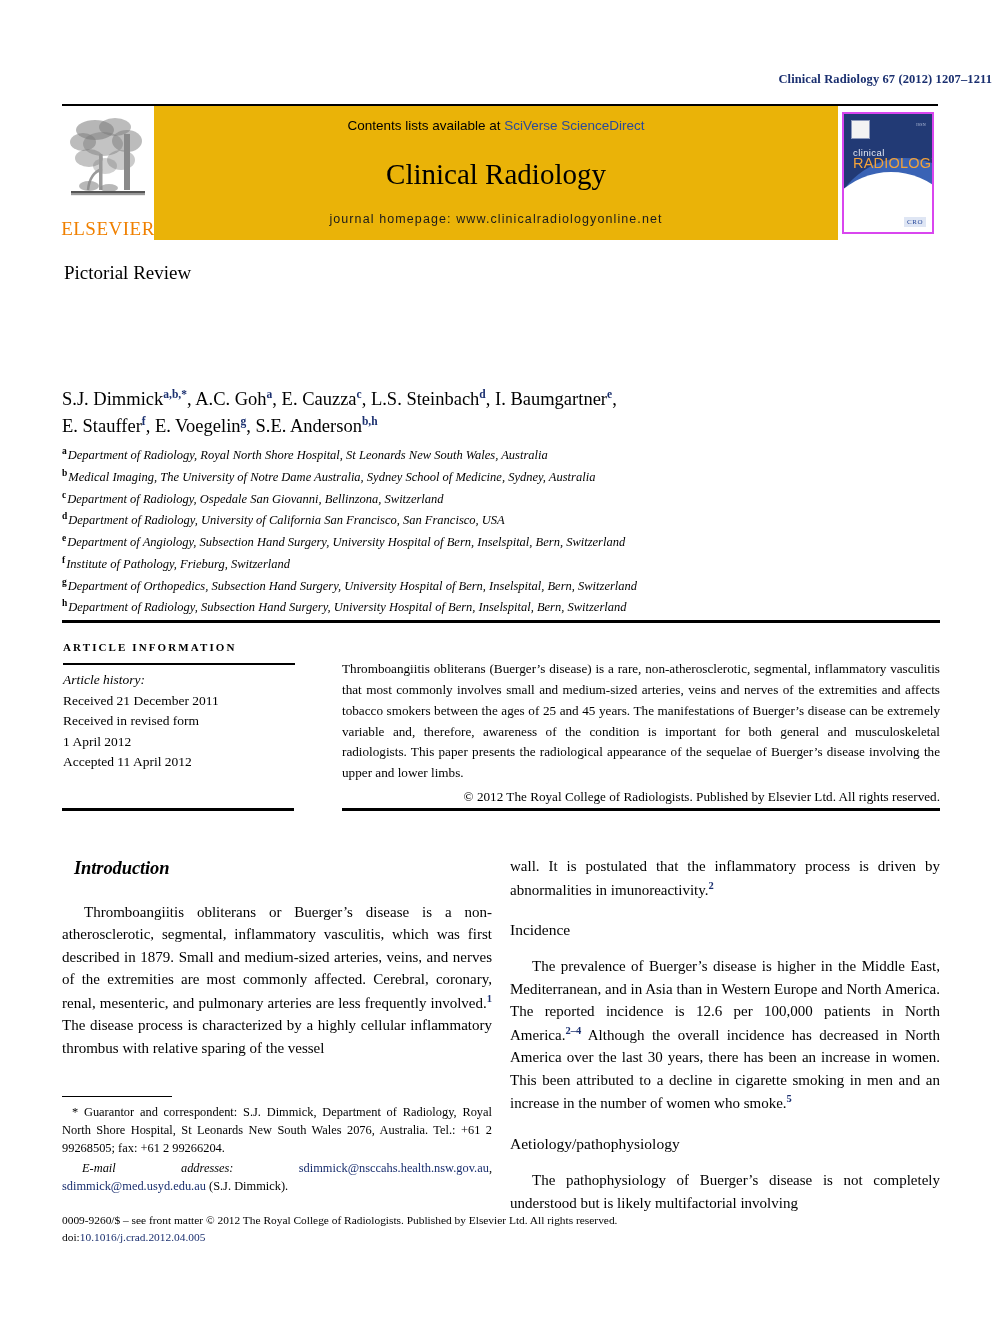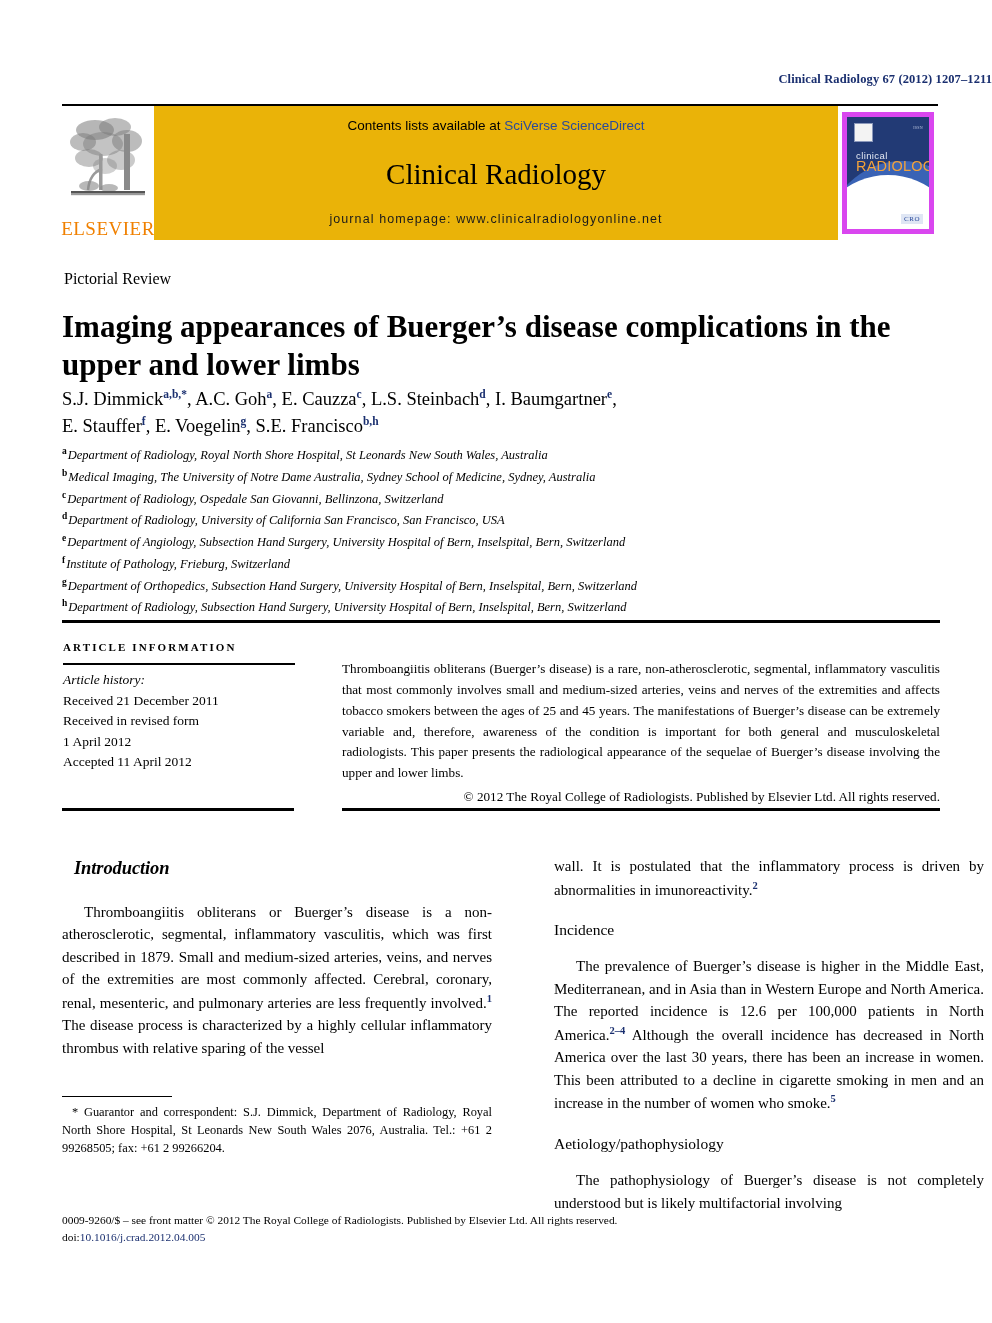--- a/index.html
+++ b/index.html
@@ -90,21 +90,21 @@
     display: flex;
     align-items: center;
     justify-content: center;
     background: #fff;
   }
   .cover-thumb {
     width: 92px; height: 122px;
     position: relative;
     background: #223a75;
     overflow: hidden;
-    border: 5px solid #d946ef;
+    border: 2px solid #d946ef;
   }
   .cover-swoosh {
     position: absolute;
     right: -48px; top: 44px;
     width: 150px; height: 150px;
     border-radius: 50%;
     background: #3a63b5;
   }
   .cover-swoosh2 {
     position: absolute;
@@ -143,22 +143,22 @@
     position: absolute; right: 6px; bottom: 5px;
     font-size: 7px; color: #2a4a9b;
     background: #dfe6f4;
     padding: 1px 3px;
     letter-spacing: .5px;
   }
 
   
   .doctype {
     position: absolute;
-    top: 270px; left: 64px;
-    font-size: 16px;
+    top: 262px; left: 64px;
+    font-size: 19px;
     color: #000;
   }
   .art-title {
     position: absolute;
     top: 287px; left: 62px;
     width: 880px;
     font-size: 31px;
     line-height: 1.22;
     color: #000;
   }
@@ -253,21 +253,21 @@
   
   .col {
     position: absolute;
     top: 855px;
     width: 430px;
     font-size: 15px;
     line-height: 1.5;
     text-align: justify;
   }
   .col-left { left: 62px; }
-  .col-right { left: 510px; margin-left: 44px; }
+  .col-right { left: 510px; }
 
   .h1 {
     font-size: 18.5px;
     font-weight: bold;
     margin: 0 0 18px 12px;
     text-align: left;
     letter-spacing: -0.1px;
     font-style: italic;
   }
   .h2 {
@@ -360,31 +360,30 @@
         <div class="cover-elsevier-mark"></div>
         <div class="cover-tinytext">ISSN</div>
         <div class="cover-word-clinical">clinical</div>
         <div class="cover-word-radiology">RADIOLOGY</div>
         <div class="cover-badge">CRO</div>
       </div>
     </div>
   </div>
 
   <div class="doctype">Pictorial Review</div>
-  <h1 class="art-title">Imaging appearances of Buerger’s disease complications in the upper and lower limbs</h1>
 
   <div class="authors">
     <span><span>S.J. Dimmick</span><sup>a,b,*</sup></span>,
     <span><span>A.C. Goh</span><sup>a</sup></span>,
     <span><span>E. Cauzza</span><sup>c</sup></span>,
     <span><span>L.S. Steinbach</span><sup>d</sup></span>,
     <span><span>I. Baumgartner</span><sup>e</sup></span>,<br>
     <span><span>E. Stauffer</span><sup>f</sup></span>,
     <span><span>E. Voegelin</span><sup>g</sup></span>,
-    <span><span>S.E. Francisco</span><sup>b,h</sup></span>
+    <span><span>S.E. Anderson</span><sup>b,h</sup></span>
   </div>
 
   <div class="affils">
     <div><sup>a</sup><span>Department of Radiology, Royal North Shore Hospital, St Leonards New South Wales, Australia</span></div>
     <div><sup>b</sup><span>Medical Imaging, The University of Notre Dame Australia, Sydney School of Medicine, Sydney, Australia</span></div>
     <div><sup>c</sup><span>Department of Radiology, Ospedale San Giovanni, Bellinzona, Switzerland</span></div>
     <div><sup>d</sup><span>Department of Radiology, University of California San Francisco, San Francisco, USA</span></div>
     <div><sup>e</sup><span>Department of Angiology, Subsection Hand Surgery, University Hospital of Bern, Inselspital, Bern, Switzerland</span></div>
     <div><sup>f</sup><span>Institute of Pathology, Frieburg, Switzerland</span></div>
     <div><sup>g</sup><span>Department of Orthopedics, Subsection Hand Surgery, University Hospital of Bern, Inselspital, Bern, Switzerland</span></div>
@@ -419,20 +418,21 @@
     <p class="para nofirst"><span>wall. It is postulated that the inflammatory process is driven by abnormalities in imunoreactivity.</span><sup class="ref">2</sup></p>
     <h3 class="h2">Incidence</h3>
     <p class="para"><span>The prevalence of Buerger’s disease is higher in the Middle East, Mediterranean, and in Asia than in Western Europe and North America. The reported incidence is 12.6 per 100,000 patients in North America.</span><sup class="ref">2–4</sup><span> Although the overall incidence has decreased in North America over the last 30 years, there has been an increase in women. This been attributed to a decline in cigarette smoking in men and an increase in the number of women who smoke.</span><sup class="ref">5</sup></p>
     <h3 class="h2">Aetiology/pathophysiology</h3>
     <p class="para"><span>The pathophysiology of Buerger’s disease is not completely understood but is likely multifactorial involving</span></p>
   </div>
 
   <div class="fn-rule"></div>
   <div class="footnote">
     <div class="fn-first">* Guarantor and correspondent: S.J. Dimmick, Department of Radiology, Royal North Shore Hospital, St Leonards New South Wales 2076, Australia. Tel.: +61 2 99268505; fax: +61 2 99266204.</div>
+    <div class="fn-email"><span class="em-label">E-mail addresses:</span> <span class="lnk">sdimmick@nsccahs.health.nsw.gov.au</span><span>, </span><span class="lnk">sdimmick@med.usyd.edu.au</span><span> (S.J. Dimmick).</span></div>
   </div>
 
   <div class="colophon">
     <div>0009-9260/$ – see front matter © 2012 The Royal College of Radiologists. Published by Elsevier Ltd. All rights reserved.</div>
     <div><span>doi:</span><span class="doi">10.1016/j.crad.2012.04.005</span></div>
   </div>
 
 </div>
 
 </body></html>

